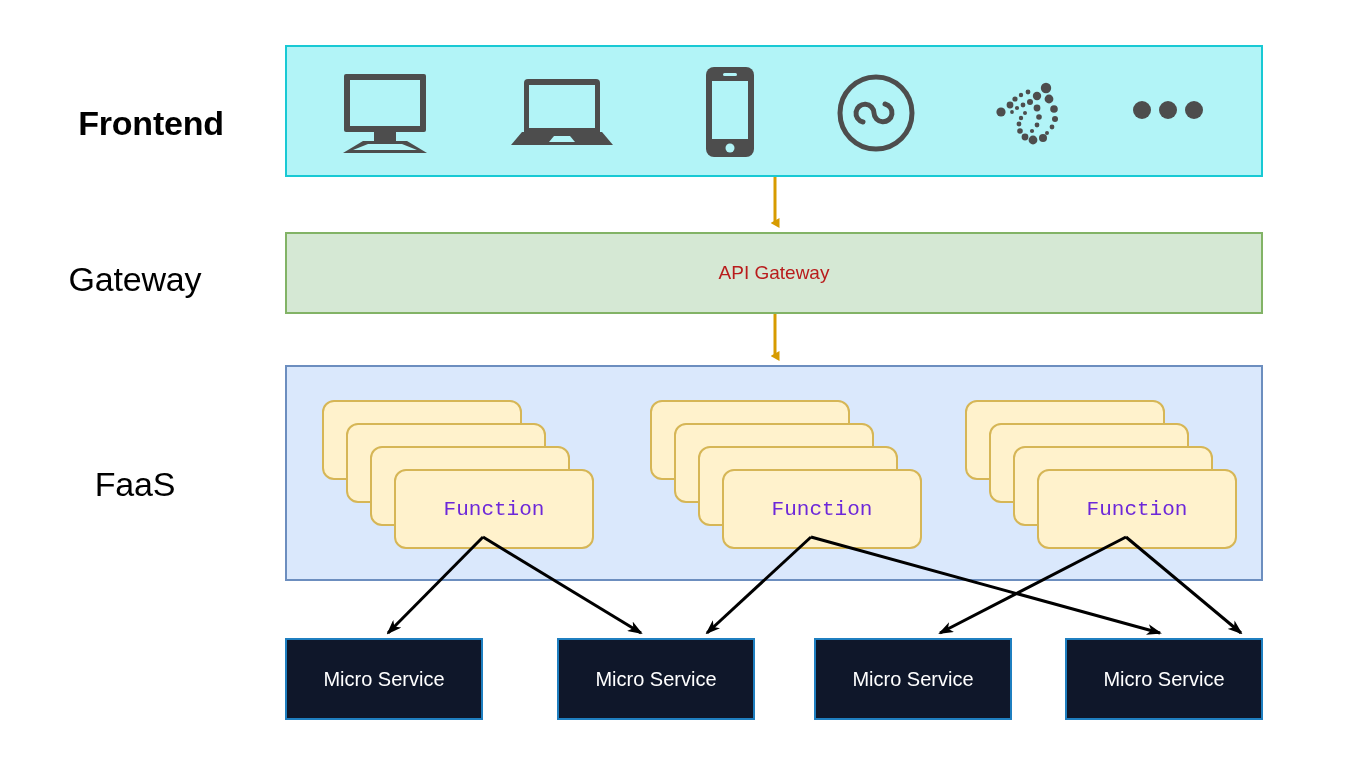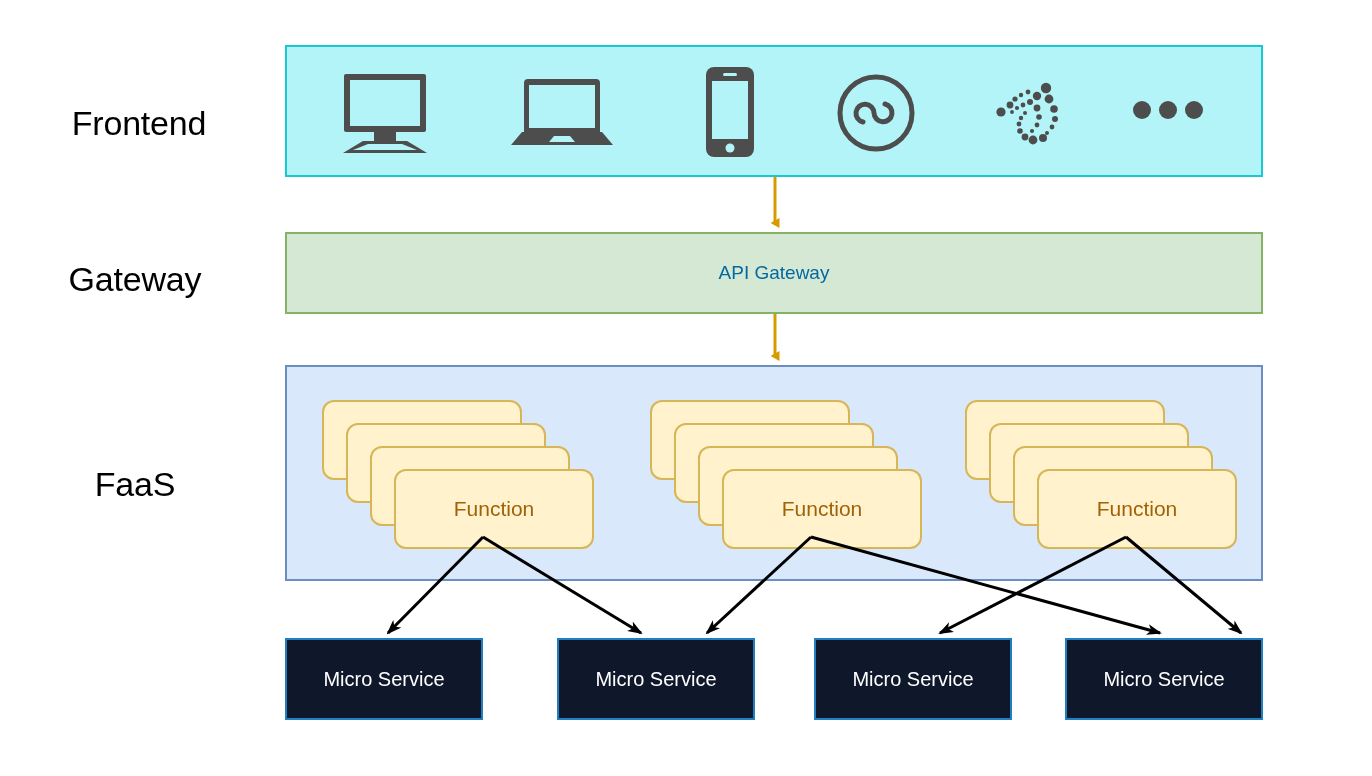--- a/index.html
+++ b/index.html
@@ -23,21 +23,21 @@
   
   .row-label {
     position: absolute;
     font-size: 34px;
     line-height: 1;
     color: #000000;
     white-space: nowrap;
     text-align: center;
     letter-spacing: -0.2px;
   }
-  #label-frontend { left: 4px;   top: 106px; width: 270px; }
+  #label-frontend { left: 16px;   top: 106px; width: 270px; font-weight: bold; }
   #label-gateway  { left: 0;   top: 262px; width: 270px; }
   #label-faas     { left: 0;   top: 467px; width: 270px; }
   #label-backend  { left: 0;   top: 662px; width: 270px; }
 
   
   .panel {
     position: absolute;
     box-sizing: border-box;
   }
   #frontend-panel {
@@ -50,21 +50,21 @@
     left: 285px; top: 232px;
     width: 978px; height: 82px;
     background: #d5e8d4;
     border: 2px solid #82b366;
     display: flex;
     align-items: center;
     justify-content: center;
   }
   #gateway-label {
     font-size: 19px;
-    color: #0369a1;
+    color: #b91c1c;
   }
   #faas-panel {
     left: 285px; top: 365px;
     width: 978px; height: 216px;
     background: #dae8fc;
     border: 2px solid #6c8ebf;
   }
 
   
   .fe-icon {
@@ -92,21 +92,22 @@
   .fn-card.c2 { left: 24px; top: 23px; }
   .fn-card.c3 { left: 48px; top: 46px; }
   .fn-card.c4 {
     left: 72px; top: 69px;
     display: flex;
     align-items: center;
     justify-content: center;
   }
   .fn-label {
     font-size: 21px;
-    color: #a16207;
+    color: #6d28d9;
+    font-family: Liberation Mono, monospace;
   }
 
   
   .ms-box {
     position: absolute;
     box-sizing: border-box;
     width: 198px;
     height: 82px;
     top: 638px;
     background: #0f172a;

